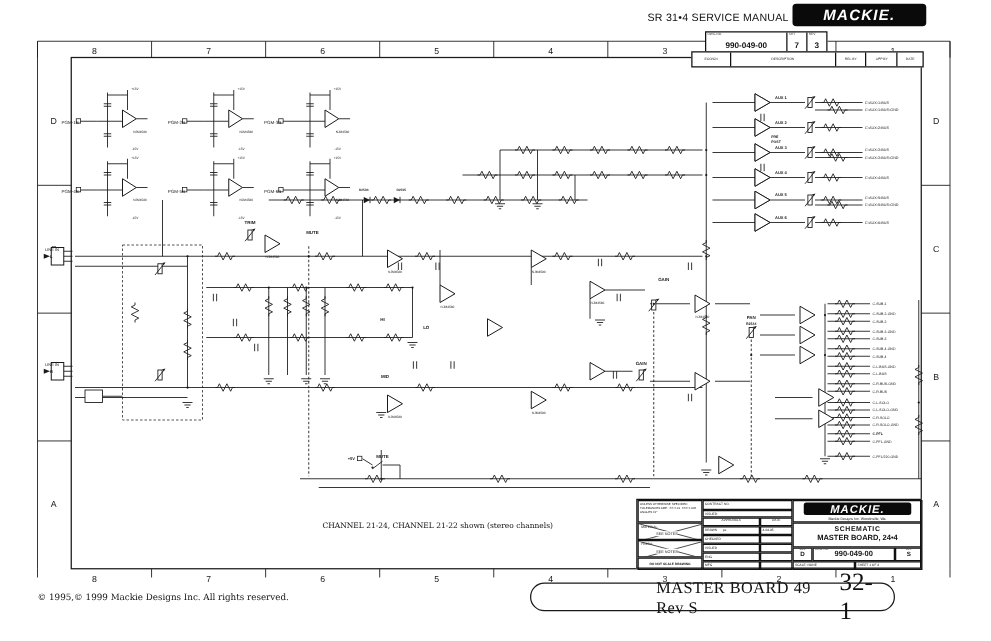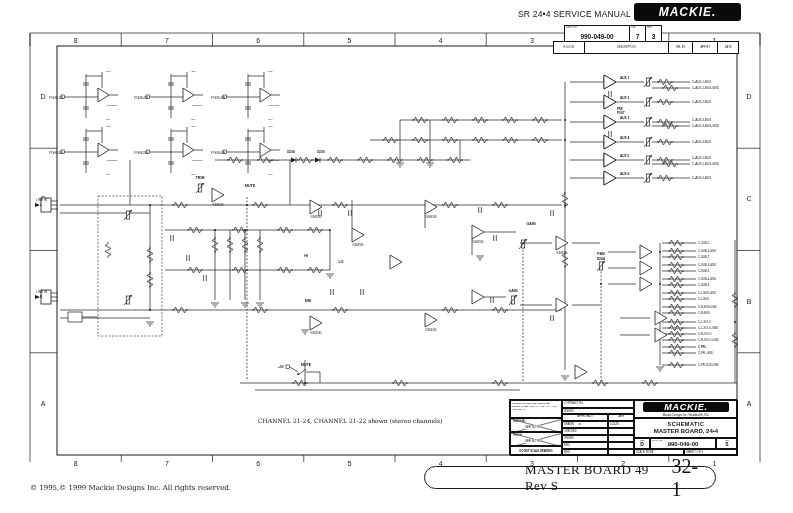--- a/index.html
+++ b/index.html
@@ -34,21 +34,21 @@
   .tb .company{text-align:center;font-size:2.8px;margin-top:1px;}
   .tb .doc-type{text-align:center;font-size:5.5px;font-weight:bold;letter-spacing:.5px;margin-top:2px;}
   .tb .doc-title{text-align:center;font-size:6px;font-weight:bold;margin-top:1px;}
   .tb .tinyhd{font-size:2.3px;color:#333;display:block;}
   .tb .rowlab{padding:0.5px 1px;}
   
   .oval{top:466px;left:424px;width:292px;height:23px;border:1.6px solid #1a1a1a;border-radius:13px;
         display:flex;align-items:center;font-family:"Liberation Serif",serif;background:#fff;box-sizing:border-box;}
   .oval .blabel{font-size:13px;margin-left:100px;letter-spacing:.4px;}
   .oval .pnum{font-size:20px;margin-left:auto;margin-right:10px;}
-  .copyright{top:484px;left:30px;font-family:"DejaVu Serif",serif;font-size:7px;}
+  .copyright{top:474px;left:30px;font-family:"DejaVu Serif",serif;font-size:7px;}
 </style>
 </head>
 <body>
 
 <div class="page">
 
   <svg id="schem" class="abs" style="top:0;left:0" width="793" height="513" viewBox="0 0 793 513">
       <line x1="30" y1="33" x2="760" y2="33" stroke="#1a1a1a" stroke-width="0.7"></line>
       <line x1="30" y1="33" x2="30" y2="455" stroke="#1a1a1a" stroke-width="0.7"></line>
       <line x1="760" y1="33" x2="760" y2="455" stroke="#1a1a1a" stroke-width="0.7"></line>
@@ -578,21 +578,21 @@
       <text x="698" y="341" font-size="2.8" text-anchor="start" fill="#1a1a1a" font-family="Liberation Sans, sans-serif">C-R-SOLO-GND</text>
       <text x="698" y="348" font-size="2.8" text-anchor="start" fill="#1a1a1a" font-family="Liberation Sans, sans-serif" font-weight="bold">C-PFL</text>
       <text x="698" y="354" font-size="2.8" text-anchor="start" fill="#1a1a1a" font-family="Liberation Sans, sans-serif">C-PFL-GND</text>
       <text x="698" y="366" font-size="2.8" text-anchor="start" fill="#1a1a1a" font-family="Liberation Sans, sans-serif">C-PFL/220-GND</text>
       <text x="281" y="368" font-size="3.2" text-anchor="middle" fill="#1a1a1a" font-family="Liberation Sans, sans-serif" font-weight="bold">+5V</text>
       <text x="306" y="366" font-size="3.6" text-anchor="middle" fill="#1a1a1a" font-family="Liberation Sans, sans-serif" font-weight="bold">MUTE</text>
       <text x="291" y="153" font-size="2.6" text-anchor="middle" fill="#1a1a1a" font-family="Liberation Sans, sans-serif" font-weight="bold">D2504</text>
       <text x="321" y="153" font-size="2.6" text-anchor="middle" fill="#1a1a1a" font-family="Liberation Sans, sans-serif" font-weight="bold">D2505</text>
     </svg>
 
-  <div class="abs manual-title">SR 24•4 SERVICE MANUAL</div>
+  <div class="abs manual-title">SR 31•4 SERVICE MANUAL</div>
   <div class="abs brand-box">
     <span>MACKIE.</span>
   </div>
 
   <div class="abs part-box">
     <div class="pcell pc-dwg">
       <span class="hd">DWG NO.</span>
       <span class="val">990-049-00</span>
     </div>
     <div class="pcell pc-s">

